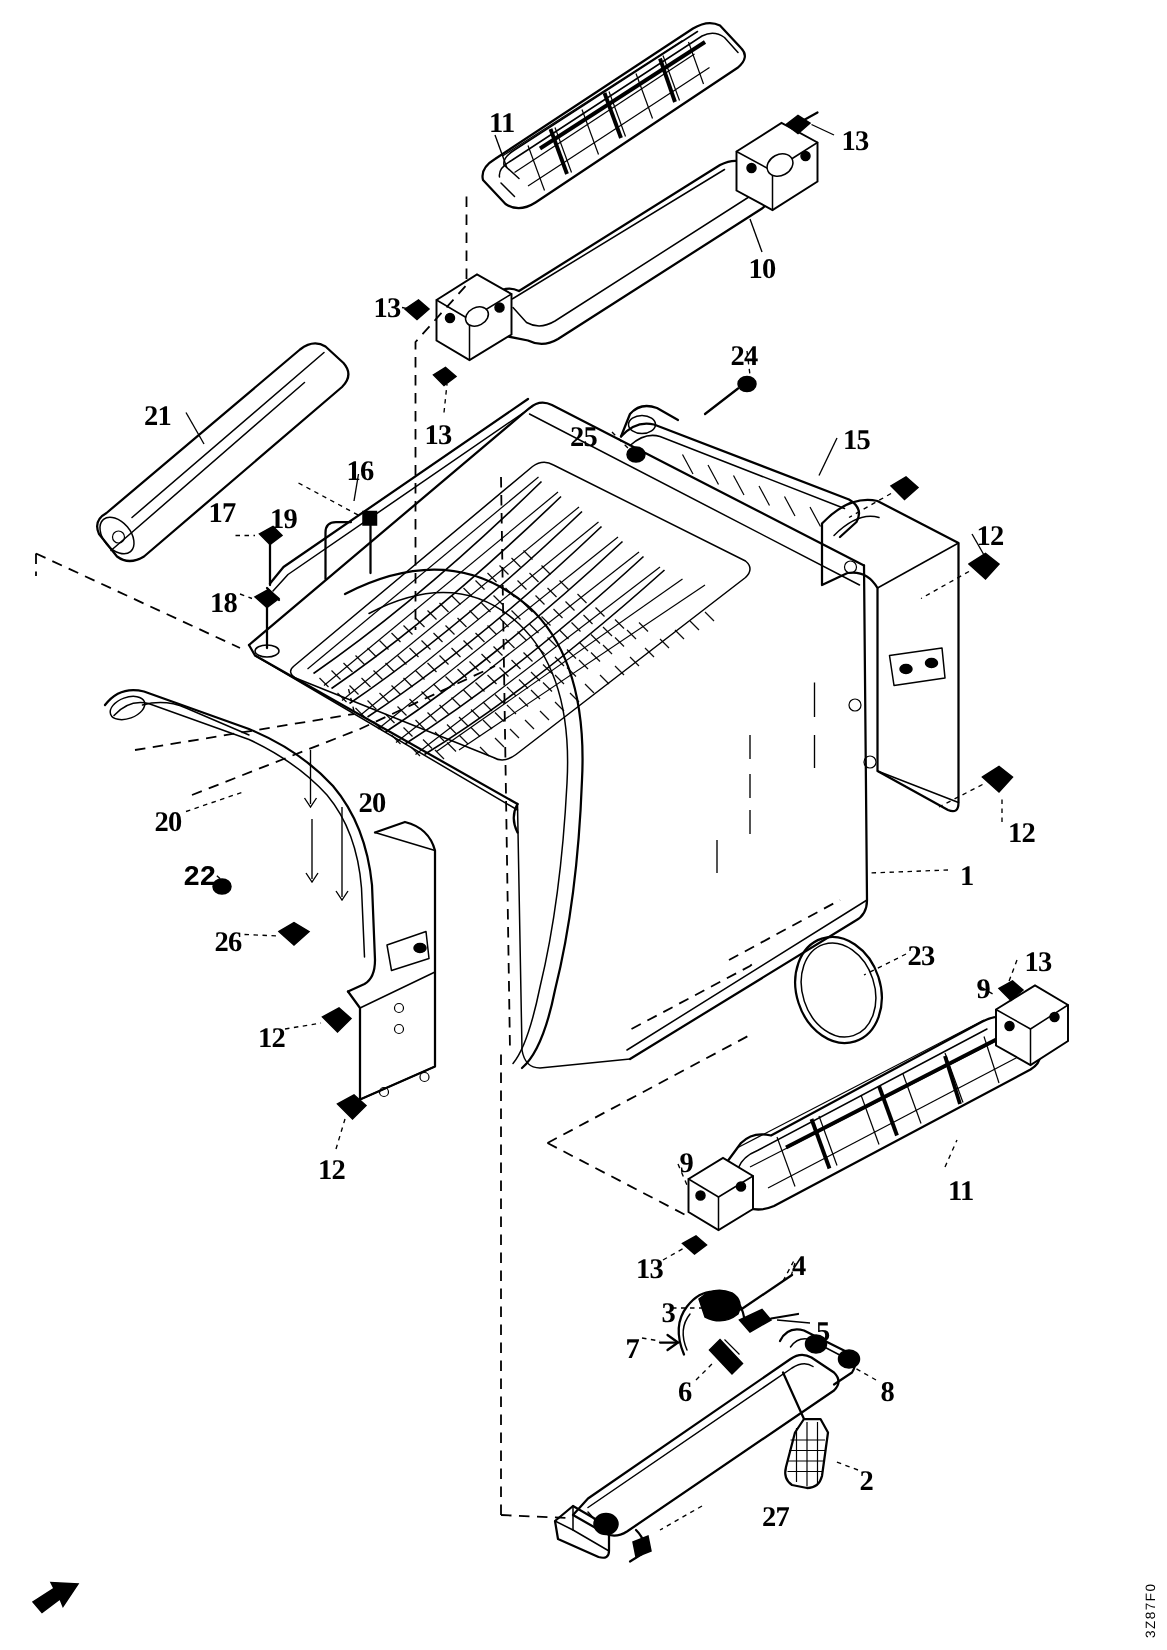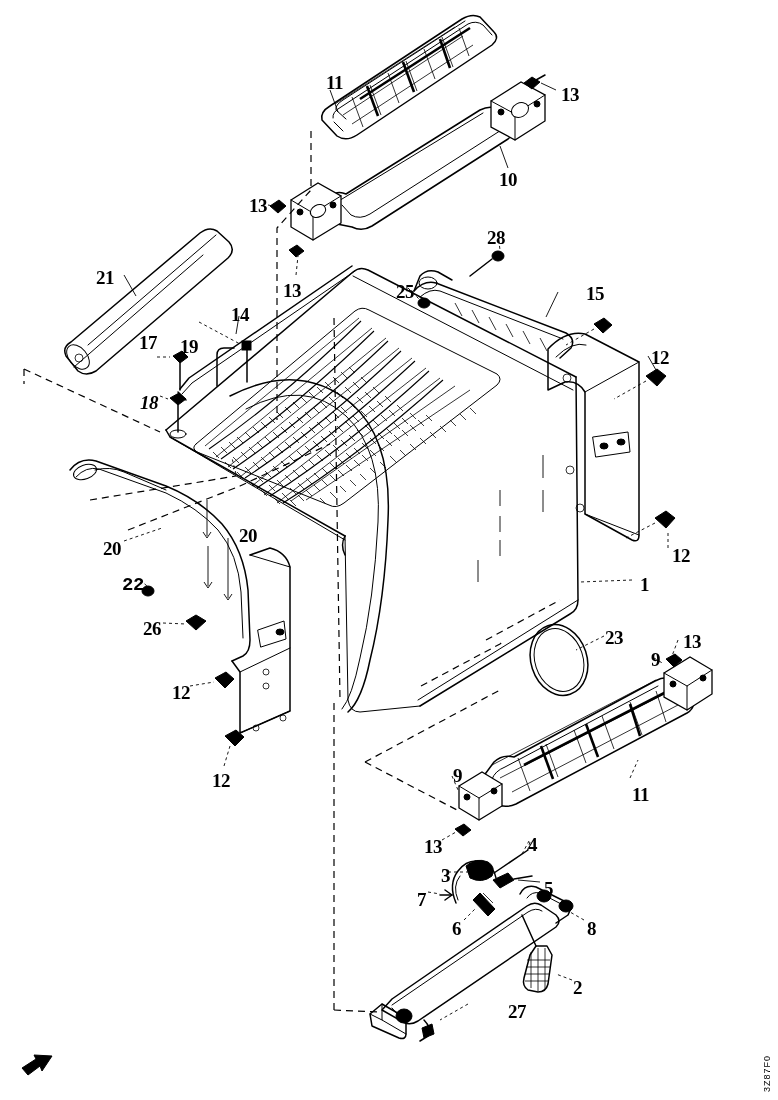--- a/index.html
+++ b/index.html
@@ -633,29 +633,29 @@
       <div class="callout" style="left: 651px; top: 348px;">12</div>
       <div class="callout" style="left: 672px; top: 546px;">12</div>
       <div class="callout" style="left: 172px; top: 683px;">12</div>
       <div class="callout" style="left: 212px; top: 771px;">12</div>
       <div class="callout" style="left: 561px; top: 85px;">13</div>
       <div class="callout" style="left: 249px; top: 196px;">13</div>
       <div class="callout" style="left: 283px; top: 281px;">13</div>
       <div class="callout" style="left: 683px; top: 632px;">13</div>
       <div class="callout" style="left: 424px; top: 837px;">13</div>
       <div class="callout" style="left: 103px; top: 539px;">20</div>
-      <div class="callout" style="left: 562px; top: 284px; margin-left: 24px;">15</div>
-      <div class="callout" style="left: 231px; top: 305px;">14</div>
+      <div class="callout" style="left: 562px; top: 284px;">15</div>
+      <div class="callout" style="left: 231px; top: 305px;">16</div>
       <div class="callout" style="left: 139px; top: 333px;">17</div>
-      <div class="callout" style="left: 140px; top: 393px; font-style: italic;">18</div>
+      <div class="callout" style="left: 140px; top: 393px;">18</div>
       <div class="callout" style="left: 180px; top: 337px;">19</div>
       <div class="callout" style="left: 239px; top: 482px; margin-top: 44px;">20</div>
       <div class="callout" style="left: 96px; top: 268px;">21</div>
       <div class="callout" style="left: 122px; top: 576px; font-family: Liberation Mono, monospace;">22</div>
       <div class="callout" style="left: 605px; top: 628px;">23</div>
-      <div class="callout" style="left: 487px; top: 228px;">28</div>
-      <div class="callout" style="left: 396px; top: 282px;">25</div>
+      <div class="callout" style="left: 487px; top: 228px;">24</div>
+      <div class="callout" style="left: 380px; top: 282px;">25</div>
       <div class="callout" style="left: 143px; top: 619px;">26</div>
       <div class="callout" style="left: 464px; top: 1002px; margin-left: 44px;">27</div>
     </div>
 
   <div id="idcode">3Z87F0</div>
 </div>
 
 </body></html>

